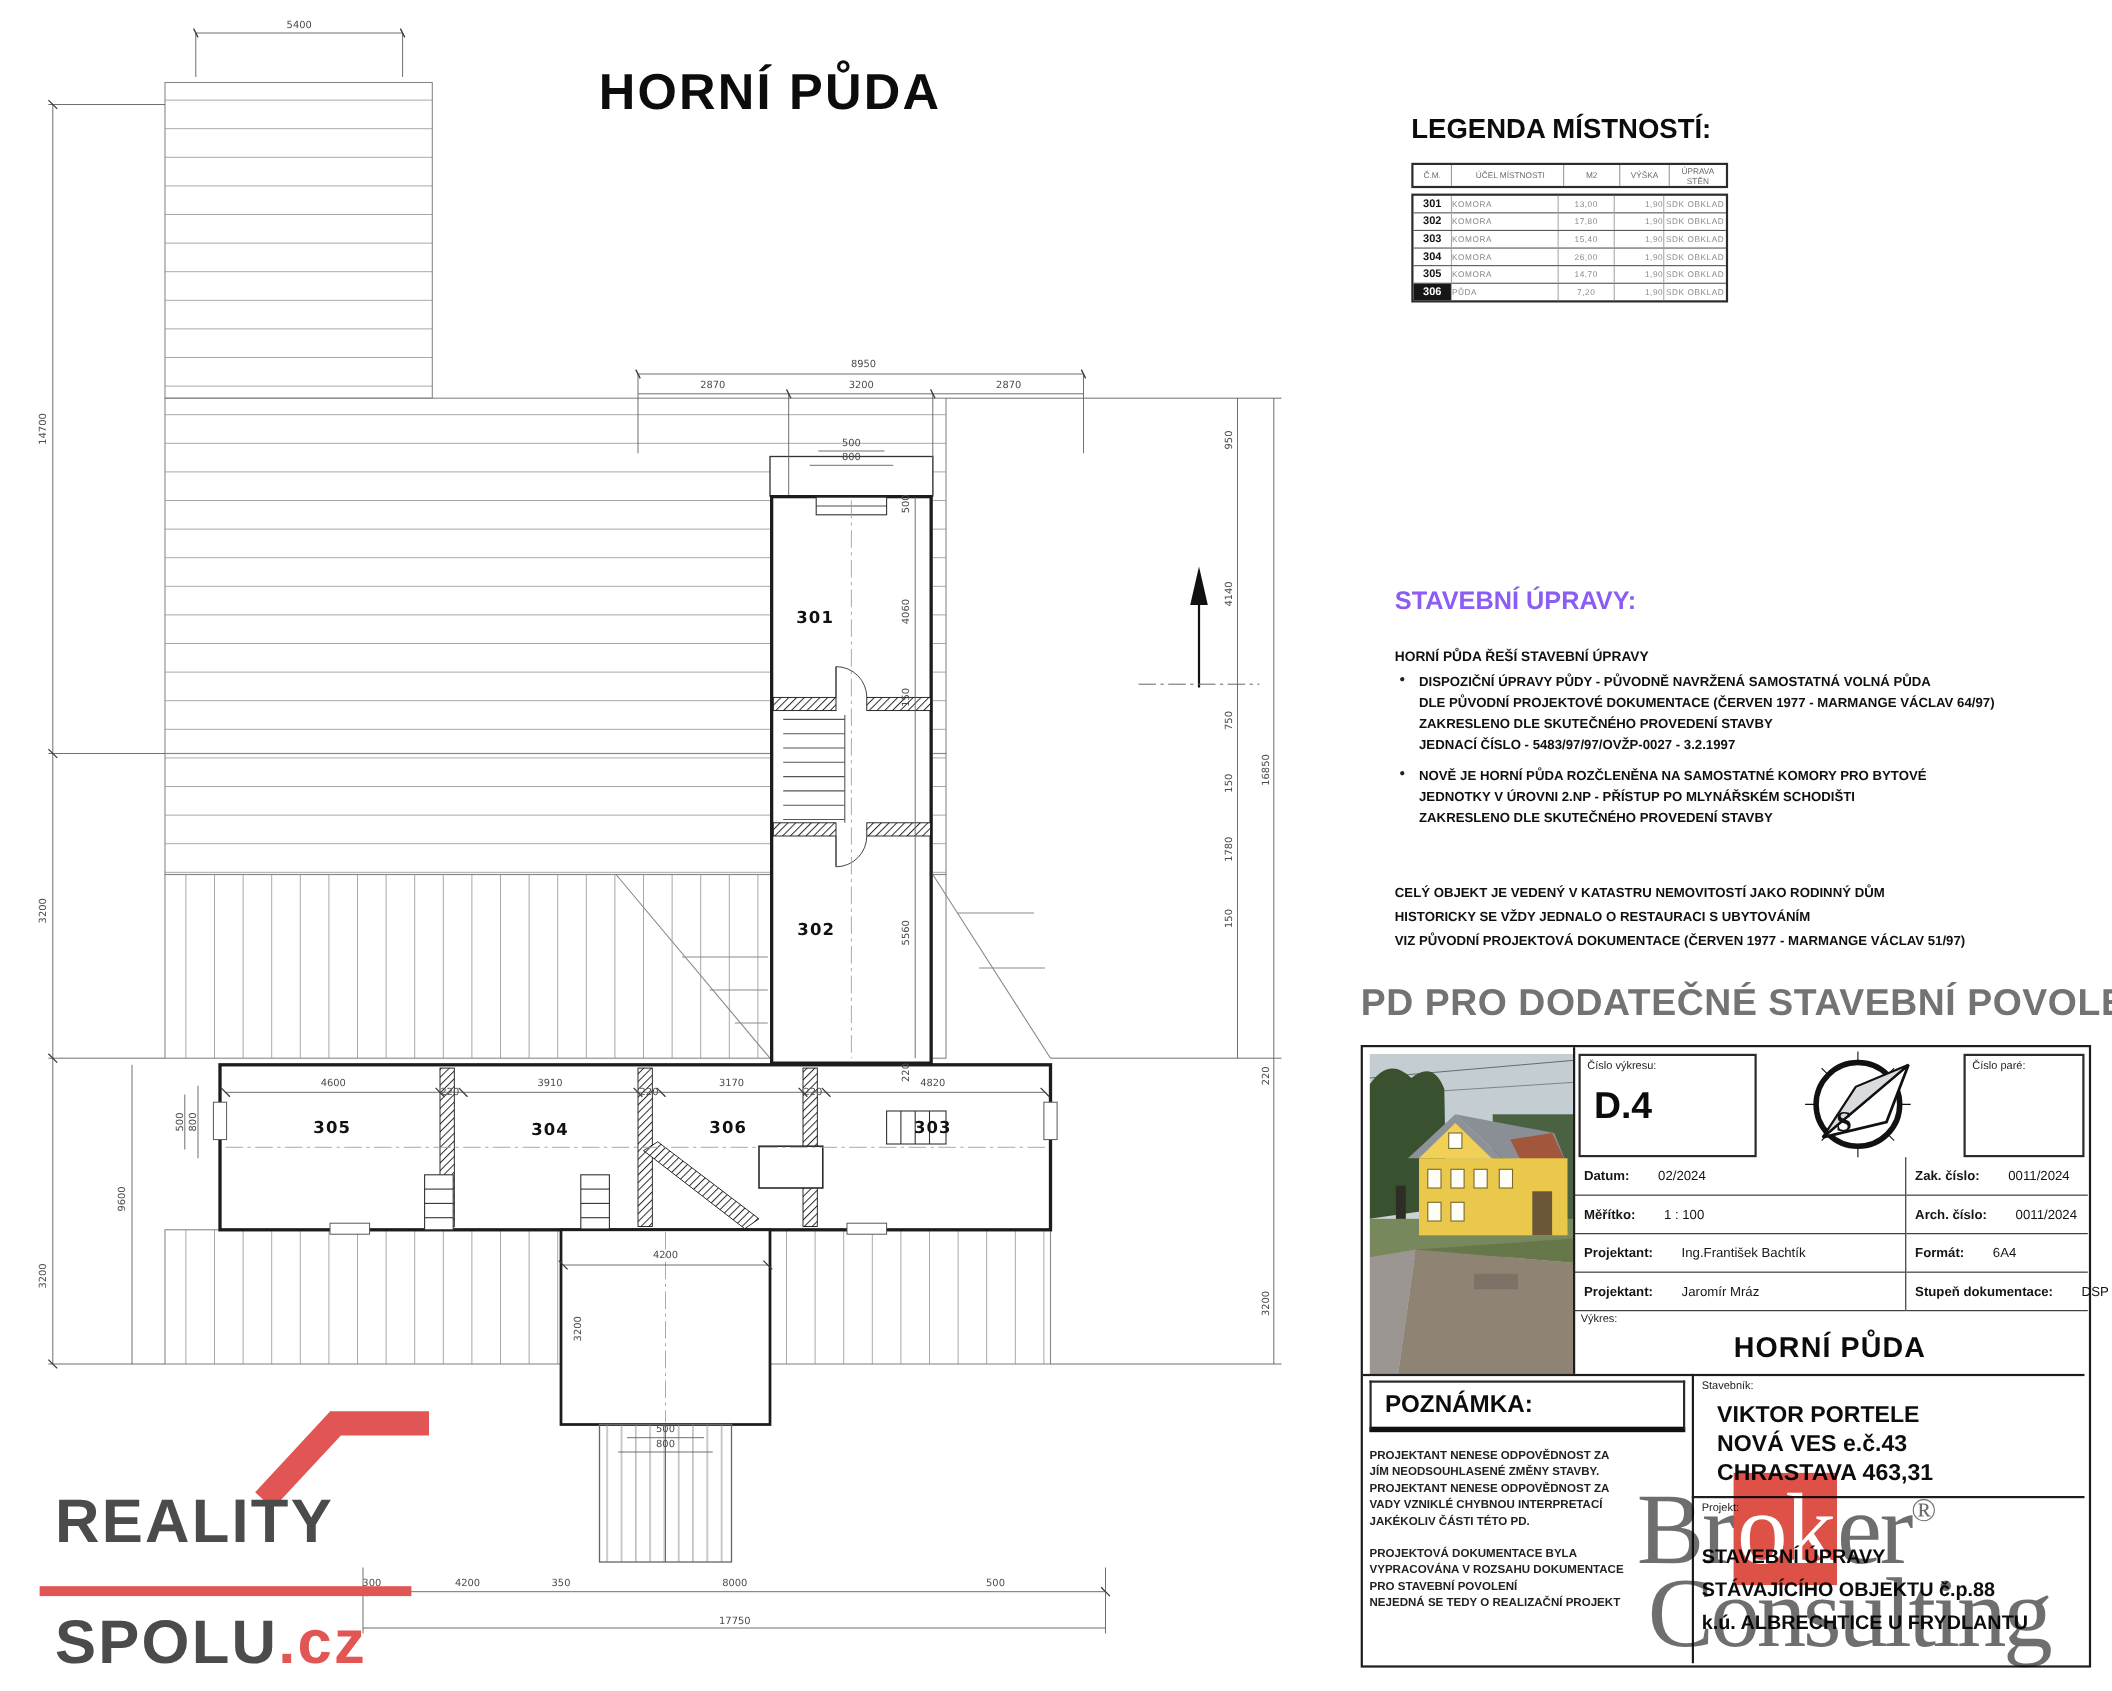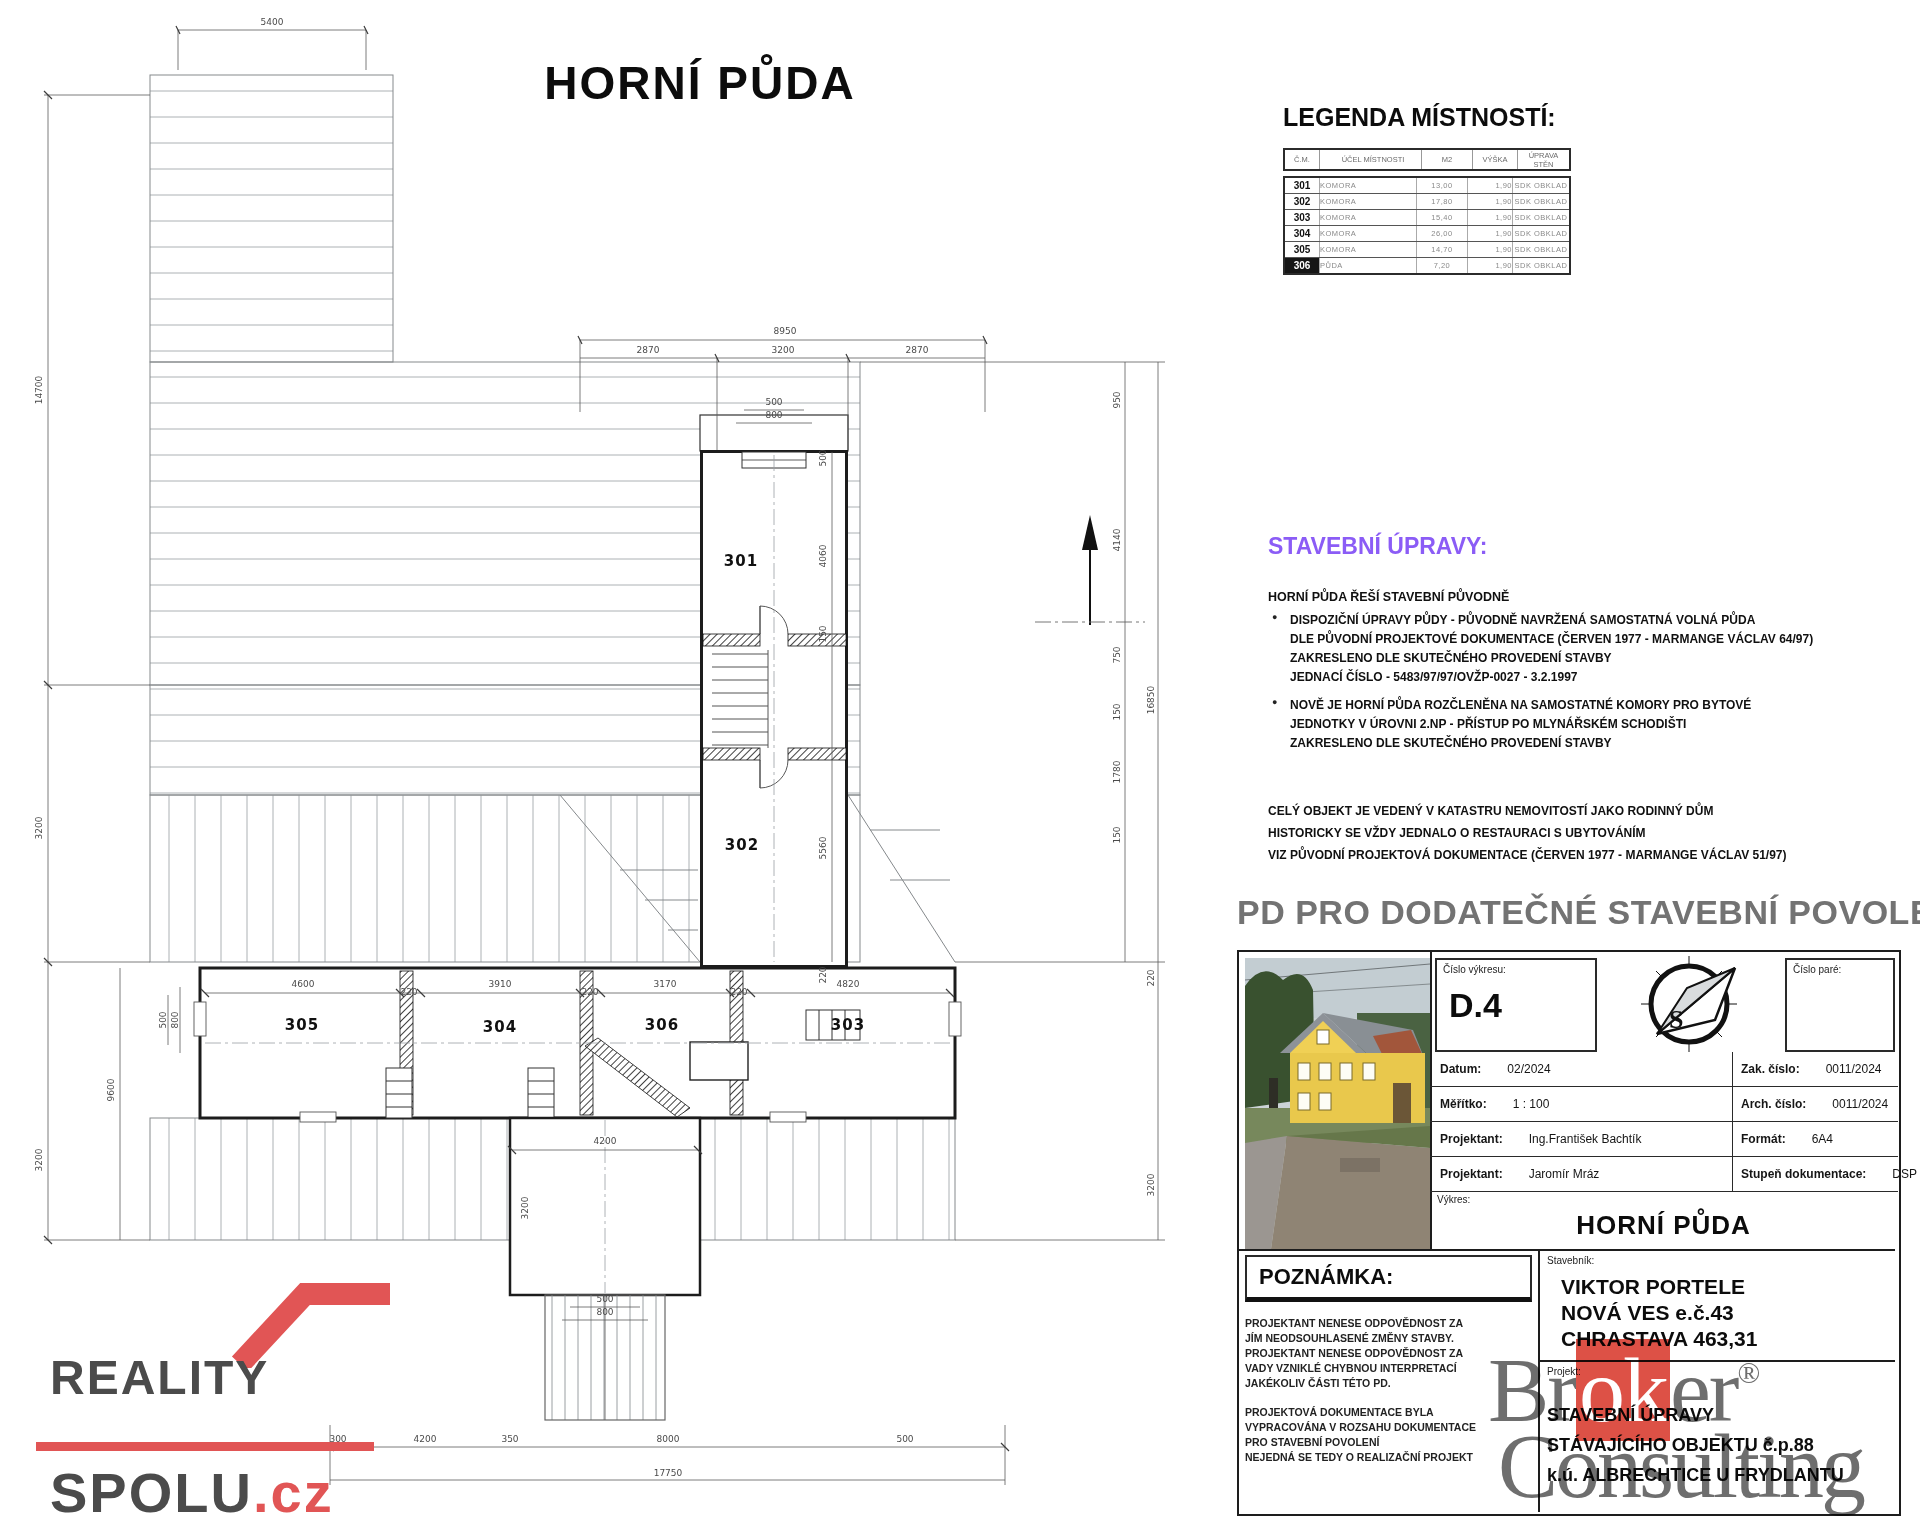--- a/index.html
+++ b/index.html
@@ -89,21 +89,21 @@
 
   
   #wm-broker{left:1488px;top:1344px;z-index:6;pointer-events:none;mix-blend-mode:multiply;
     font-family:"Liberation Serif",serif;color:rgba(85,85,85,.85);line-height:1}
   #wm-b1{font-size:92px;letter-spacing:-2px;white-space:nowrap}
   #wm-b1 .ok{background:#dd5146;color:#fff;padding:0 3px}
   #wm-b1 .reg{font-size:30px;vertical-align:38px}
   #wm-b2{position:absolute;left:10px;top:78px;font-size:90px;letter-spacing:-3px;white-space:nowrap}
   #wm-reality{left:30px;top:1262px;z-index:6;pointer-events:none}
   #re-mark{position:absolute;left:200px;top:6px;width:170px;height:100px}
-  #re-l1{position:absolute;left:20px;top:88px;font-size:48px;font-weight:bold;color:#4b4b4b;letter-spacing:2px}
+  #re-l1{position:absolute;left:20px;top:88px;font-size:56px;font-weight:bold;color:#4b4b4b;letter-spacing:2px}
   #re-bar{position:absolute;left:6px;top:180px;width:338px;height:9px;background:#e15555}
   #re-l2{position:absolute;left:20px;top:198px;font-size:56px;font-weight:bold;color:#4b4b4b;letter-spacing:2px;white-space:nowrap}
   #re-l2 .cz{color:#e15555}
 </style>
 </head>
 <body>
 
 <div id="sheet">
 
   <svg id="plan-svg" width="1920" height="1537" viewBox="0 0 1920 1537">
@@ -426,21 +426,21 @@
             <i class="lg-txt" style="font-style: normal;">1,90</i>
           </span>
           <span class="c4">
             <i class="lg-txt" style="font-style: normal;">SDK OBKLAD</i>
           </span>
         </div>
       </div>
   </div>
 
   <div class="abs" id="su-heading">STAVEBNÍ ÚPRAVY:</div>
-  <div class="abs" id="su-intro">HORNÍ PŮDA ŘEŠÍ STAVEBNÍ PŮVODNĚ</div>
+  <div class="abs" id="su-intro">HORNÍ PŮDA ŘEŠÍ STAVEBNÍ ÚPRAVY</div>
   <div class="abs" id="su-bullets">
       <div class="bullet">
         <span>DISPOZIČNÍ ÚPRAVY PŮDY - PŮVODNĚ NAVRŽENÁ SAMOSTATNÁ VOLNÁ PŮDA</span>
         <span>DLE PŮVODNÍ PROJEKTOVÉ DOKUMENTACE (ČERVEN 1977 - MARMANGE VÁCLAV 64/97)</span>
         <span>ZAKRESLENO DLE SKUTEČNÉHO PROVEDENÍ STAVBY</span>
         <span>JEDNACÍ ČÍSLO - 5483/97/97/OVŽP-0027 - 3.2.1997</span>
       </div>
       <div class="bullet">
         <span>NOVĚ JE HORNÍ PŮDA ROZČLENĚNA NA SAMOSTATNÉ KOMORY PRO BYTOVÉ</span>
         <span>JEDNOTKY V ÚROVNI 2.NP - PŘÍSTUP PO MLYNÁŘSKÉM SCHODIŠTI</span>

